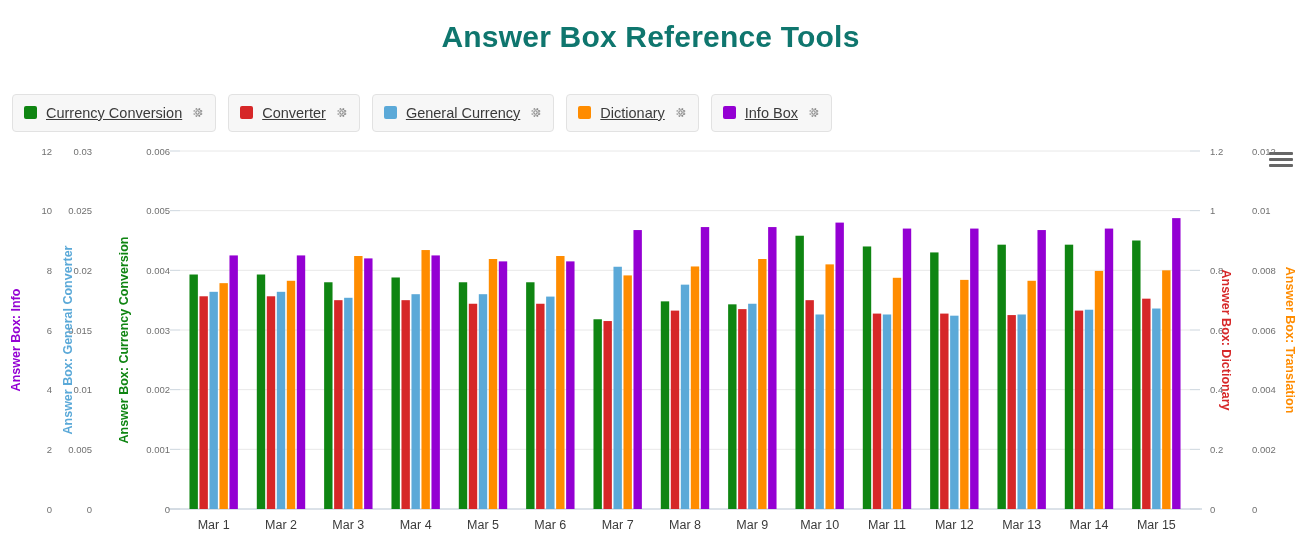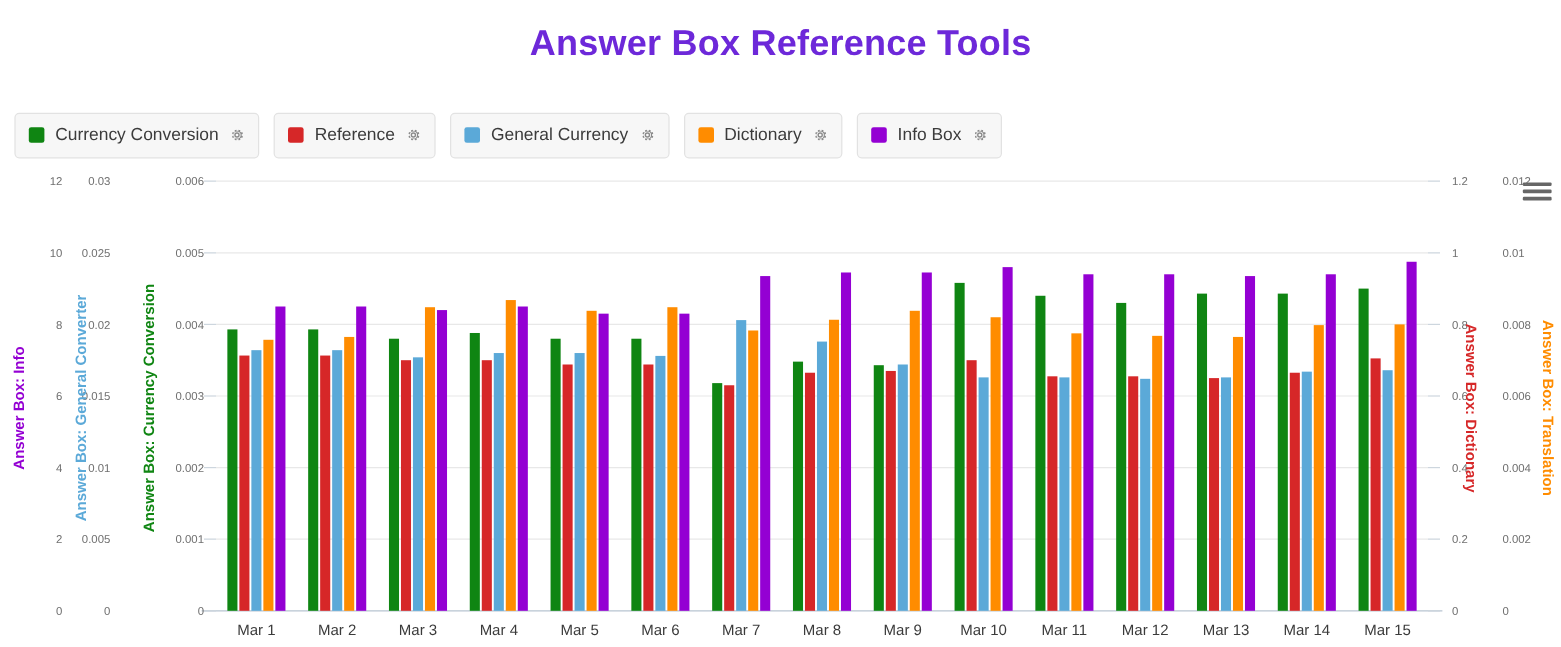--- a/index.html
+++ b/index.html
@@ -17,21 +17,21 @@
 
   
   #chart-title {
     position: absolute;
     top: 20px;
     left: 0;
     width: 1301px;
     text-align: center;
     font-size: 30px;
     font-weight: bold;
-    color: #6d28d9;
+    color: #0f766e;
     letter-spacing: 0.2px;
   }
 
   
   #legend {
     position: absolute;
     top: 94px;
     left: 12px;
     display: flex;
     flex-direction: row;
@@ -53,20 +53,21 @@
   .legend-swatch {
     width: 13px;
     height: 13px;
     border-radius: 2px;
     flex: 0 0 auto;
   }
   .legend-label {
     font-size: 14.5px;
     color: #3b3b3b;
     white-space: nowrap;
+    text-decoration: underline;
   }
   .legend-gear {
     width: 13px;
     height: 13px;
     flex: 0 0 auto;
     display: block;
   }
 
   
   #plot-wrap {
@@ -121,21 +122,21 @@
     <div class="legend-item">
       <span class="legend-swatch" style="background:#0f8512"></span>
       <span class="legend-label">Currency Conversion</span>
       <svg class="legend-gear" viewBox="0 0 16 16">
         <path fill="#8a8a8a" d="M8 5.2a2.8 2.8 0 1 0 0 5.6 2.8 2.8 0 0 0 0-5.6zm0 4.2a1.4 1.4 0 1 1 0-2.8 1.4 1.4 0 0 1 0 2.8z"></path>
         <path fill="#8a8a8a" d="M14 9.1l-1.3-.3a4.8 4.8 0 0 0 0-1.6l1.3-.3-.5-1.9-1.3.4a4.9 4.9 0 0 0-1.1-1.1l.4-1.3-1.9-.5-.3 1.3a4.8 4.8 0 0 0-1.6 0L7.4 2.5l-1.9.5.4 1.3c-.4.3-.8.7-1.1 1.1l-1.3-.4-.5 1.9 1.3.3a4.8 4.8 0 0 0 0 1.6L3 9.1l.5 1.9 1.3-.4c.3.4.7.8 1.1 1.1l-.4 1.3 1.9.5.3-1.3a4.8 4.8 0 0 0 1.6 0l.3 1.3 1.9-.5-.4-1.3c.4-.3.8-.7 1.1-1.1l1.3.4.5-1.9zM8 11.7A3.7 3.7 0 1 1 8 4.3a3.7 3.7 0 0 1 0 7.4z"></path>
       </svg>
     </div>
     <div class="legend-item">
       <span class="legend-swatch" style="background:#d62728"></span>
-      <span class="legend-label">Reference</span>
+      <span class="legend-label">Converter</span>
       <svg class="legend-gear" viewBox="0 0 16 16">
         <path fill="#8a8a8a" d="M8 5.2a2.8 2.8 0 1 0 0 5.6 2.8 2.8 0 0 0 0-5.6zm0 4.2a1.4 1.4 0 1 1 0-2.8 1.4 1.4 0 0 1 0 2.8z"></path>
         <path fill="#8a8a8a" d="M14 9.1l-1.3-.3a4.8 4.8 0 0 0 0-1.6l1.3-.3-.5-1.9-1.3.4a4.9 4.9 0 0 0-1.1-1.1l.4-1.3-1.9-.5-.3 1.3a4.8 4.8 0 0 0-1.6 0L7.4 2.5l-1.9.5.4 1.3c-.4.3-.8.7-1.1 1.1l-1.3-.4-.5 1.9 1.3.3a4.8 4.8 0 0 0 0 1.6L3 9.1l.5 1.9 1.3-.4c.3.4.7.8 1.1 1.1l-.4 1.3 1.9.5.3-1.3a4.8 4.8 0 0 0 1.6 0l.3 1.3 1.9-.5-.4-1.3c.4-.3.8-.7 1.1-1.1l1.3.4.5-1.9zM8 11.7A3.7 3.7 0 1 1 8 4.3a3.7 3.7 0 0 1 0 7.4z"></path>
       </svg>
     </div>
     <div class="legend-item">
       <span class="legend-swatch" style="background:#5ba9d8"></span>
       <span class="legend-label">General Currency</span>
       <svg class="legend-gear" viewBox="0 0 16 16">
         <path fill="#8a8a8a" d="M8 5.2a2.8 2.8 0 1 0 0 5.6 2.8 2.8 0 0 0 0-5.6zm0 4.2a1.4 1.4 0 1 1 0-2.8 1.4 1.4 0 0 1 0 2.8z"></path>

